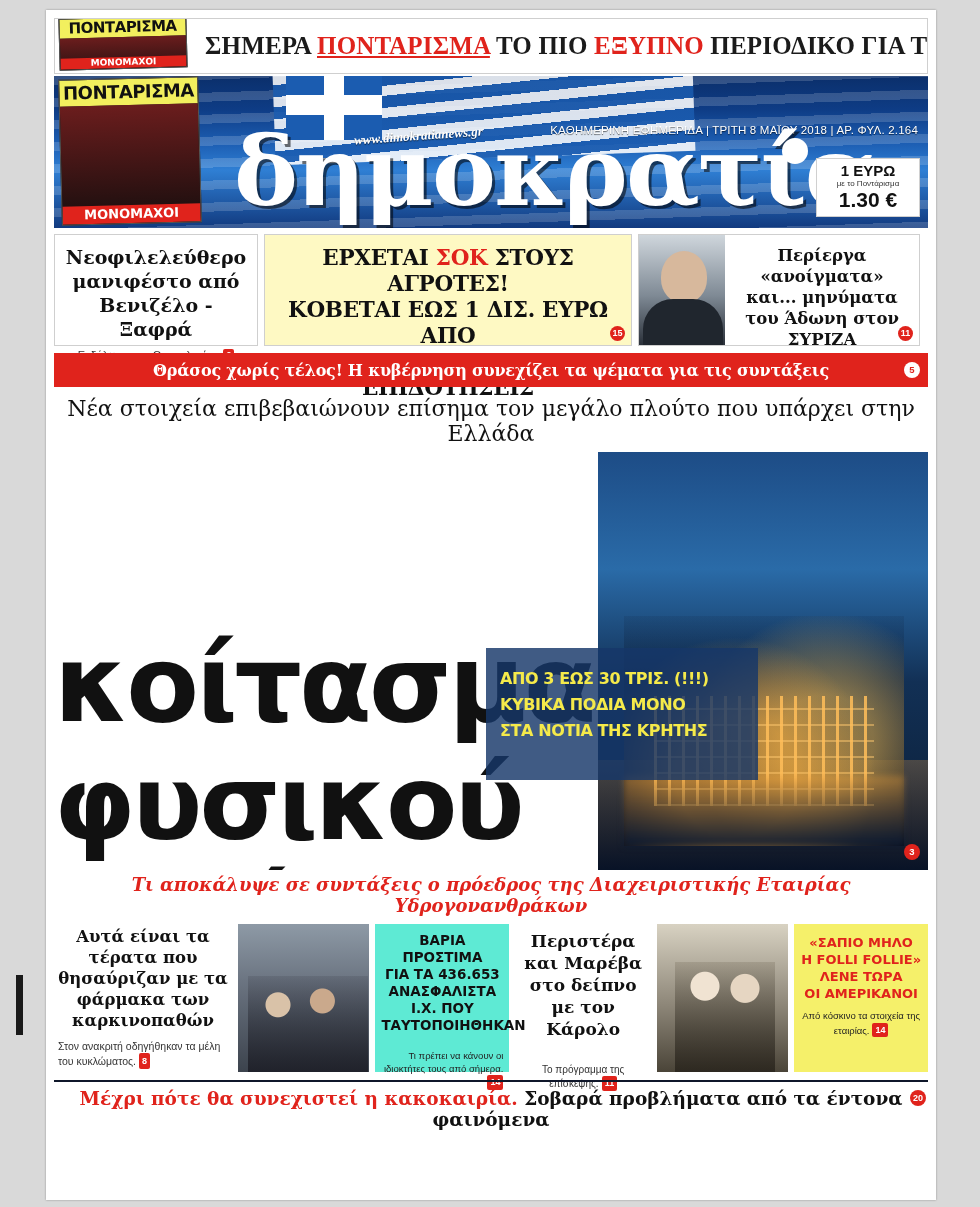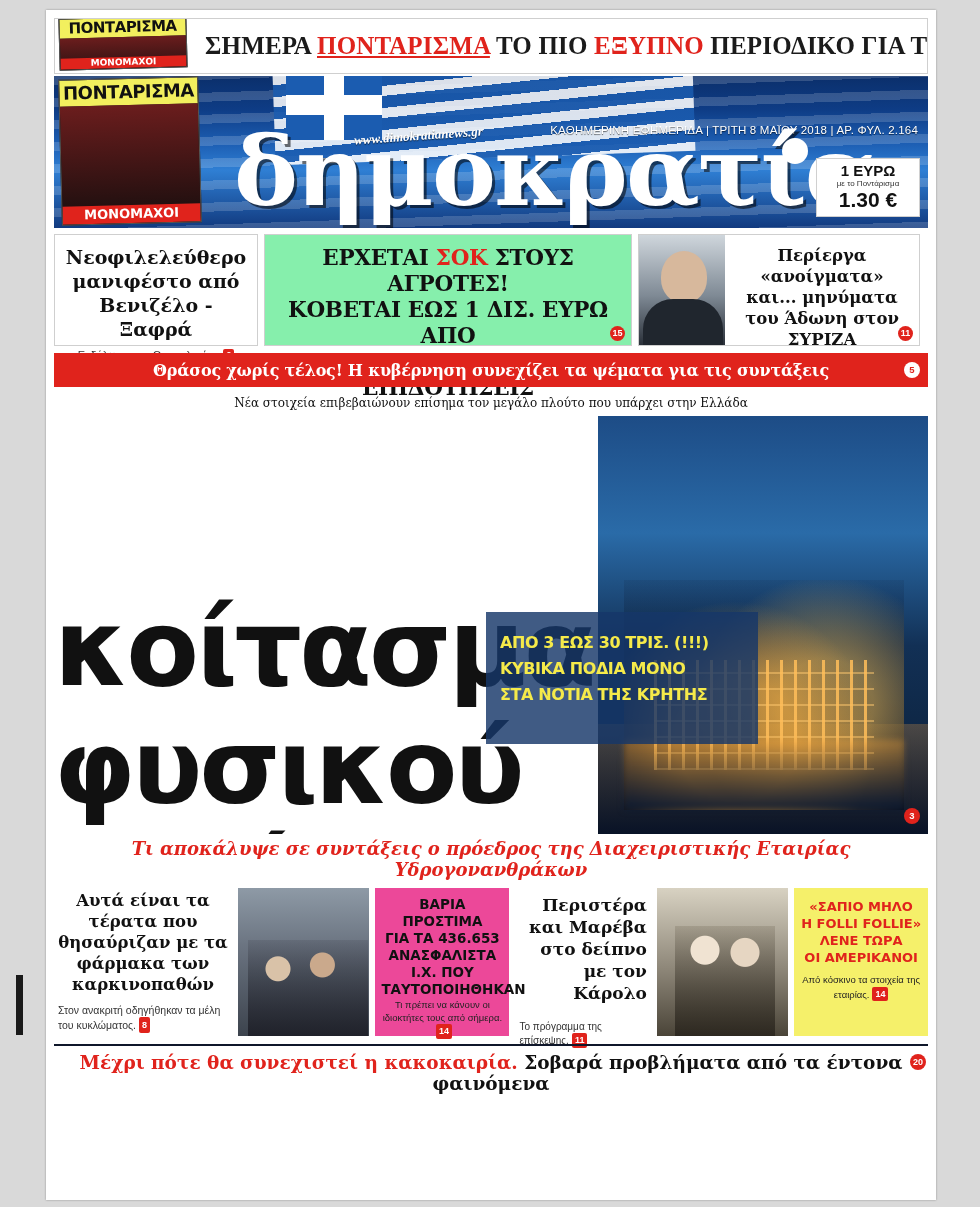--- a/index.html
+++ b/index.html
@@ -126,21 +126,21 @@
   .tz.left .sub {
     margin-top: 8px; font-size: 11px; color: #333; text-align: center;
     font-family: "Liberation Sans", sans-serif;
   }
   .pg {
     display: inline-block; background:#e0231c; color:#fff; font-size: 9px;
     font-family:"Liberation Sans",sans-serif; font-weight:bold;
     padding: 1px 3px; border-radius: 2px; margin-left: 3px; vertical-align: 1px;
   }
   .tz.mid {
-    width: 368px; background: #86efac; padding: 10px 10px 6px;
+    width: 368px; background: #fef9c3; padding: 10px 10px 6px;
   }
   .tz.mid .hl {
     font-family: "DejaVu Serif", serif; font-weight: bold; font-size: 21.5px;
     line-height: 26px; color: #111; text-align: center; letter-spacing: -.3px;
   }
   .tz.mid .hl .red { color: #e0231c; }
   .tz .badge {
     position: absolute; right: 6px; bottom: 4px;
     background: #e0231c; color: #fff; border-radius: 50%;
     width: 15px; height: 15px; font-size: 9px; line-height: 15px; text-align: center;
@@ -171,21 +171,21 @@
   .ribbon .badge {
     position: absolute; right: 8px; top: 9px; background:#fff; color:#e0231c;
     width: 16px; height: 16px; border-radius: 50%; font-size: 9.5px;
     line-height: 16px; text-align:center; font-weight:bold;
     font-family:"Liberation Sans",sans-serif;
   }
 
   
   .kicker {
     margin-top: 9px; text-align: center;
-    font-family: "DejaVu Serif", serif; font-size: 12px; color: #111;
+    font-family: "DejaVu Serif", serif; font-size: 22px; color: #111;
   }
 
   
   .main {
     position: relative; margin-top: 6px; height: 418px; overflow: hidden;
   }
   .main-photo {
     position: absolute; right: 0; top: 0; width: 330px; height: 418px;
     overflow: hidden;
     background: linear-gradient(180deg,#1d4c86 0%, #2a6ba8 28%, #123055 55%, #0a1c33 100%);
@@ -270,32 +270,32 @@
   
   .bottom { display: flex; gap: 6px; margin-top: 8px; height: 148px; }
   .b1 { width: 184px; padding: 2px 4px; }
   .b1 .hl {
     font-family: "DejaVu Serif", serif; font-weight: bold; font-size: 16.5px;
     line-height: 21px; text-align: center; color:#111;
   }
   .b1 .sub { margin-top: 8px; font-size: 10.5px; line-height: 14px; color:#333;
              font-family:"Liberation Sans",sans-serif; }
   .bphoto { width: 136px; position: relative; overflow: hidden; }
-  .b3 { width: 134px; background: #ec4899; padding: 8px 6px; position: relative; }
+  .b3 { width: 134px; background: #5eead4; padding: 8px 6px; position: relative; }
   .b3 .hl {
     font-family:"DejaVu Sans",sans-serif; font-weight:bold; font-size: 13.5px;
     line-height: 17px; text-align:center; color:#111;
   }
-  .b3 .sub { margin-top: 1px; font-size: 9.5px; line-height: 12.5px; color:#222;
-             font-family:"Liberation Sans",sans-serif; text-align:center; }
+  .b3 .sub { margin-top: 16px; font-size: 9.5px; line-height: 12.5px; color:#222;
+             font-family:"Liberation Sans",sans-serif; text-align:right; }
   .b4 { width: 140px; padding: 6px 4px; }
   .b4 .hl { font-family:"DejaVu Serif",serif; font-weight:bold; font-size:17px;
-            line-height:22px; text-align:right; color:#111; }
-  .b4 .sub { margin-top: 16px; font-size: 10px; line-height: 13px; color:#333;
-             font-family:"Liberation Sans",sans-serif; }
+            line-height:22px; text-align:center; color:#111; }
+  .b4 .sub { margin-top: 23px; font-size: 10px; line-height: 13px; color:#333;
+             text-align:center; font-family:"Liberation Sans",sans-serif; }
   .b6 { width: 138px; background:#f5f06a; padding: 10px 6px; }
   .b6 .hl { font-family:"DejaVu Sans",sans-serif; font-weight:bold; font-size: 13px;
             line-height: 17px; text-align:center; color:#e0231c; }
   .b6 .sub { margin-top: 8px; font-size: 9.5px; line-height: 12.5px; color:#222;
              text-align:center; font-family:"Liberation Sans",sans-serif; }
 
   
   .footline {
     margin-top: 8px; border-top: 2px solid #0f172a; padding-top: 6px;
     position: relative; height: 30px;

